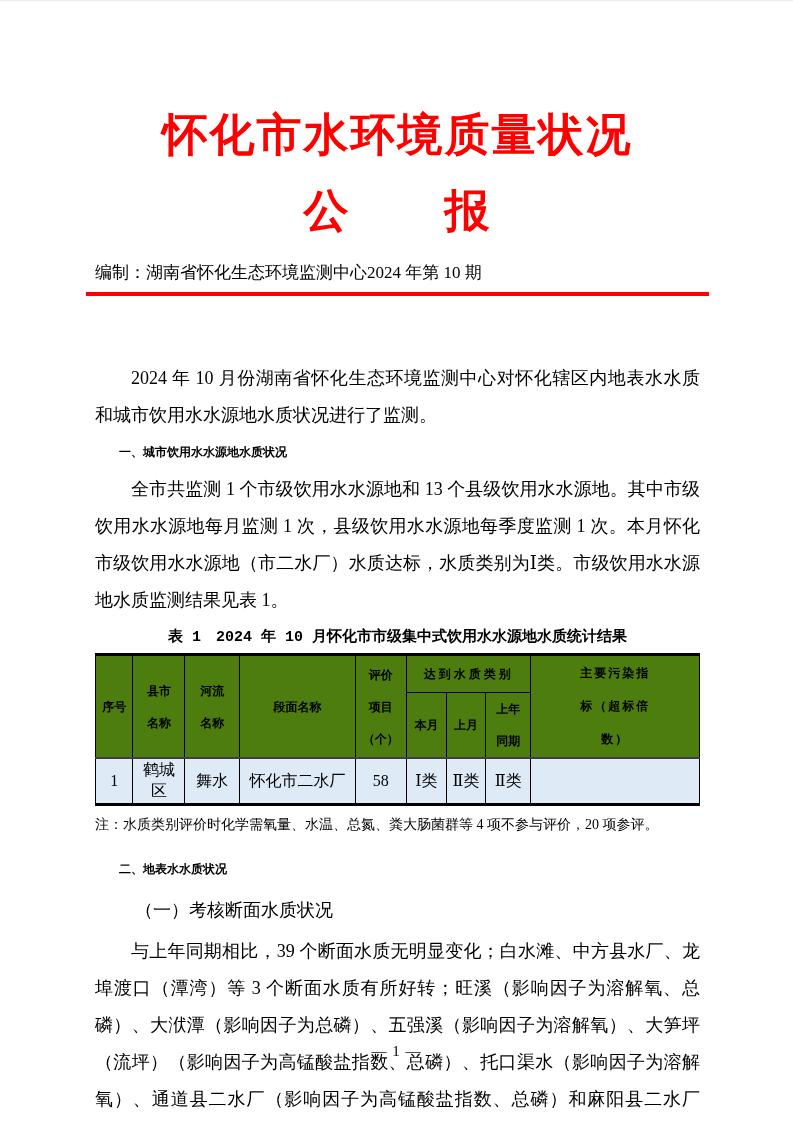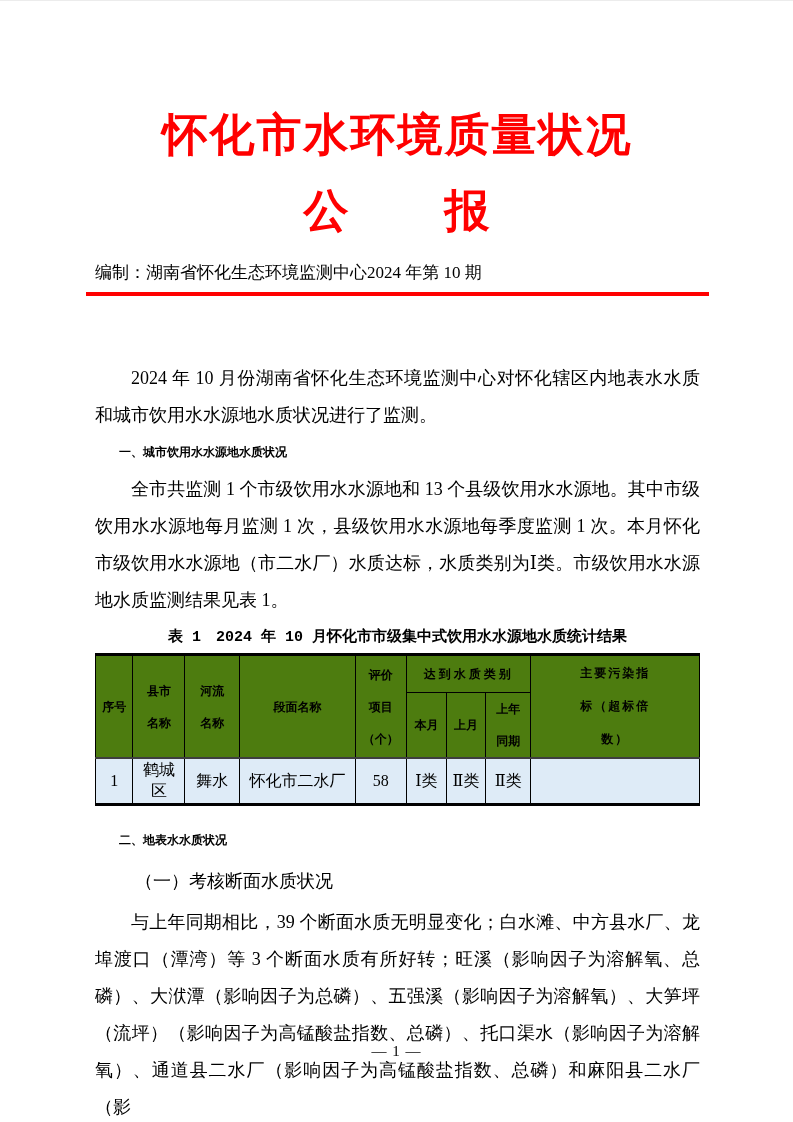--- a/index.html
+++ b/index.html
@@ -199,20 +199,21 @@
       <td>怀化市二水厂</td>
       <td>58</td>
       <td>Ⅰ类</td>
       <td>Ⅱ类</td>
       <td>Ⅱ类</td>
       <td></td>
     </tr>
   </tbody>
     </table>
 
+  <div class="tbl-note">注：水质类别评价时化学需氧量、水温、总氮、粪大肠菌群等 4 项不参与评价，20 项参评。</div>
 
   <h2 class="sec-heading sec2-heading">二、地表水水质状况</h2>
 
   <p class="sub-heading">（一）考核断面水质状况</p>
 
   <p class="body-p">与上年同期相比，39 个断面水质无明显变化；白水滩、中方县水厂、龙埠渡口（潭湾）等 3 个断面水质有所好转；旺溪（影响因子为溶解氧、总磷）、大洑潭（影响因子为总磷）、五强溪（影响因子为溶解氧）、大笋坪（流坪）（影响因子为高锰酸盐指数、总磷）、托口渠水（影响因子为溶解氧）、通道县二水厂（影响因子为高锰酸盐指数、总磷）和麻阳县二水厂（影</p>
 
   <div class="page-footer">— 1 —</div>
 
 </div>

